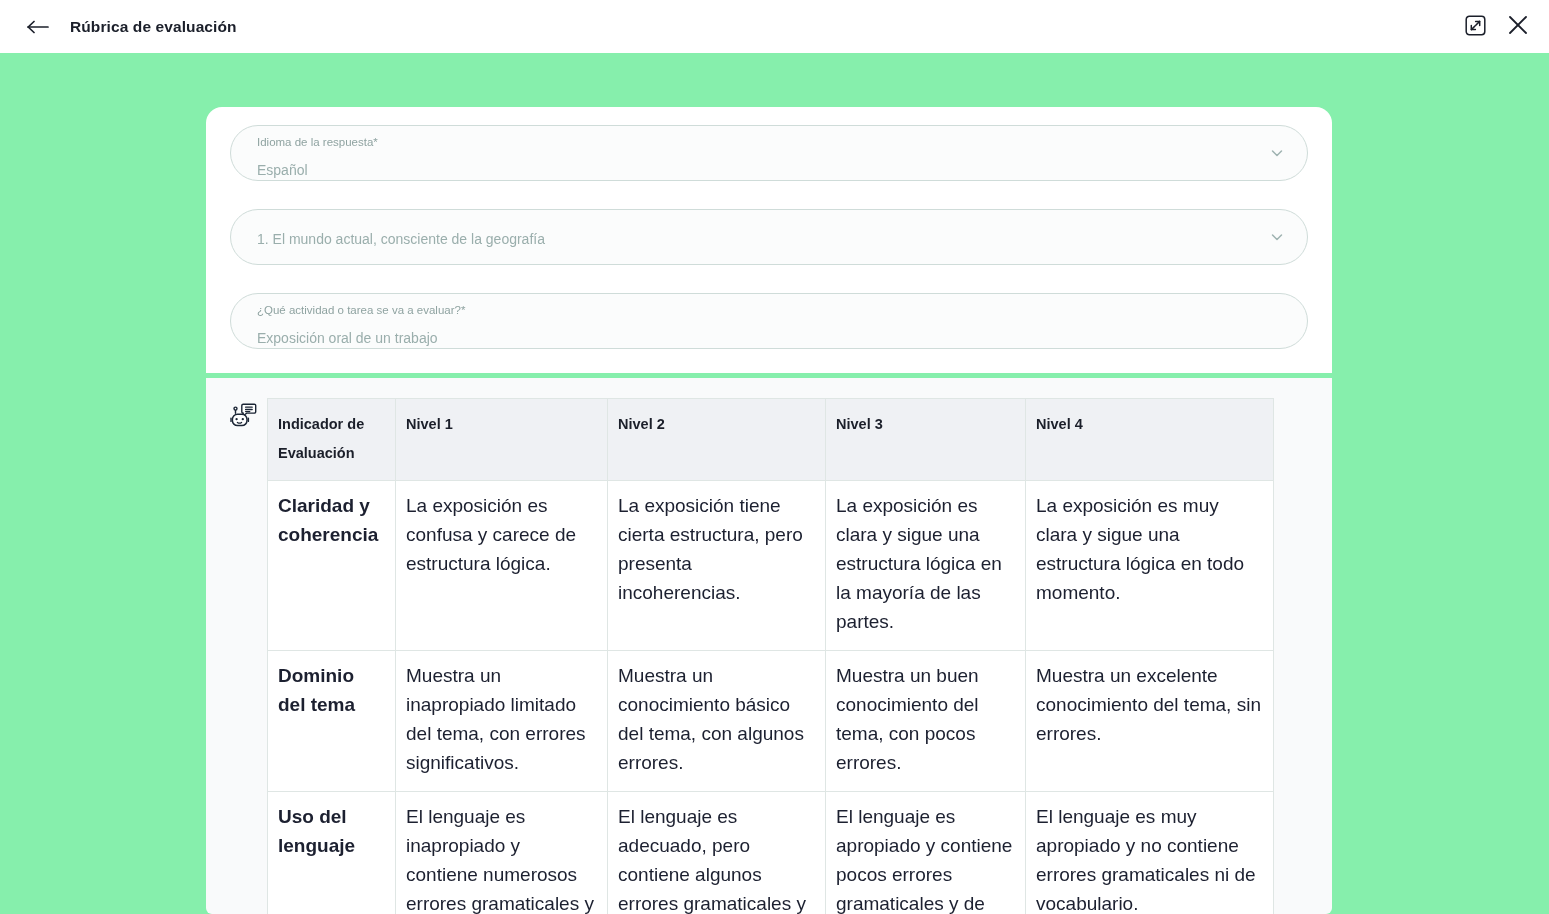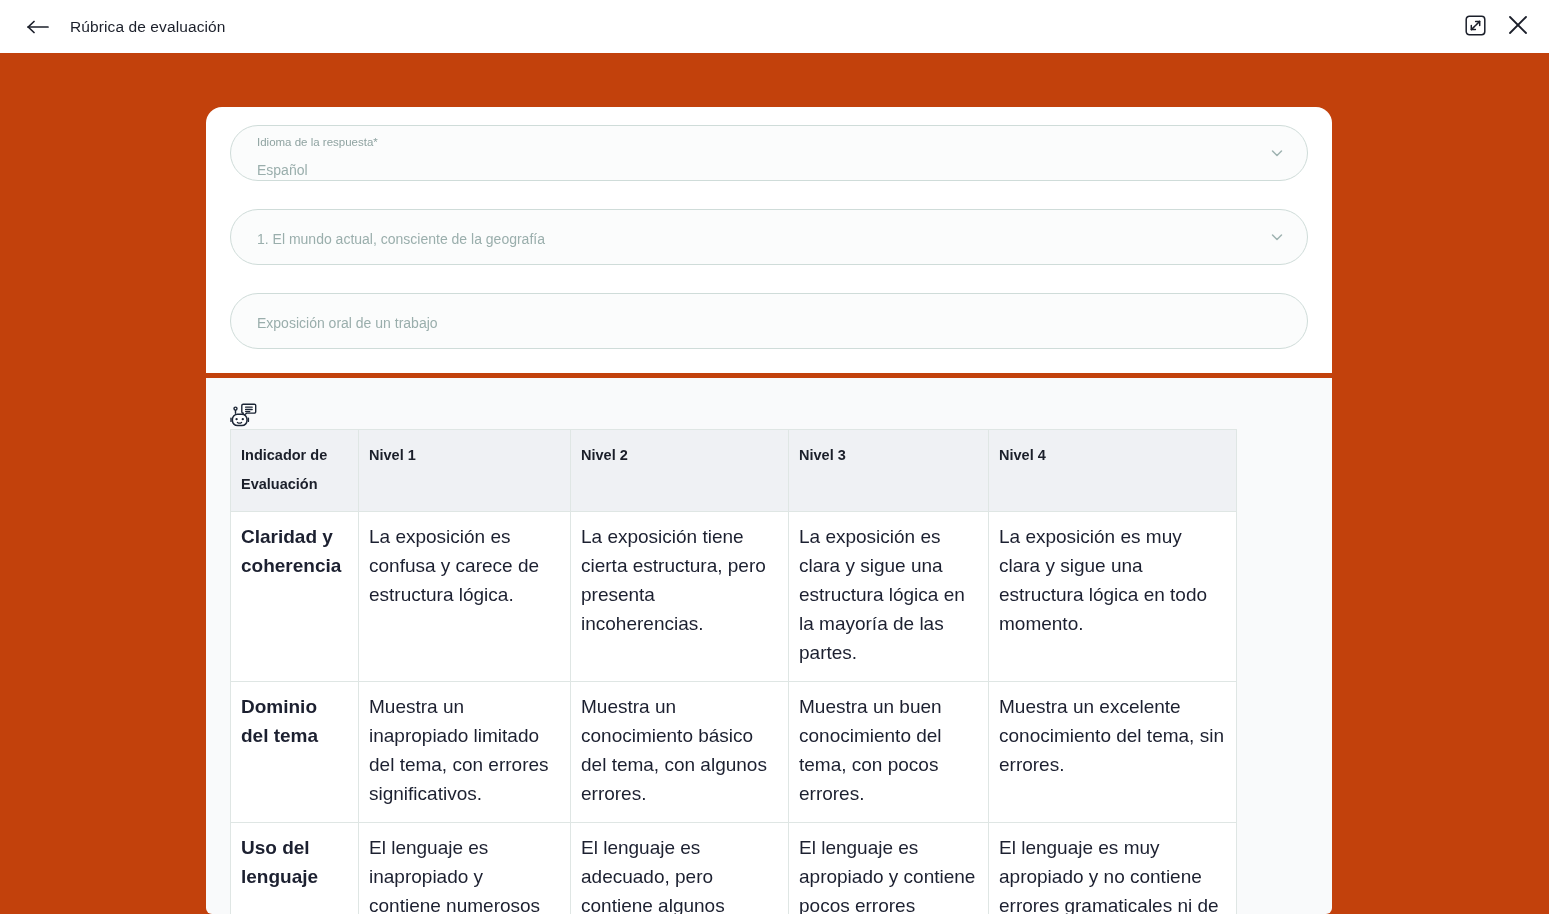--- a/index.html
+++ b/index.html
@@ -25,21 +25,21 @@
     width: 34px; height: 34px;
     margin-left: 21px;
     display: flex; align-items: center; justify-content: center;
     cursor: pointer;
     border: none; background: transparent;
   }
   .back-btn svg { display: block; }
   .topbar-title {
     margin-left: 15px;
     font-size: 15.5px;
-    font-weight: normal;
+    font-weight: bold;
     color: #1b1f2a;
     letter-spacing: 0.1px;
   }
   .topbar-actions {
     position: absolute;
     right: 18px;
     top: 0; height: 53px;
     display: flex; align-items: center;
     gap: 17px;
   }
@@ -49,21 +49,21 @@
     cursor: pointer;
     background: transparent; border: none;
   }
 
   
   .page {
     position: absolute;
     top: 53px; left: 0;
     width: 1549px;
     height: 861px;
-    background: #c2410c;
+    background: #86efac;
     overflow: hidden;
   }
 
   
   .card {
     position: absolute;
     left: 206px;
     width: 1126px;
     background: #ffffff;
   }
@@ -111,21 +111,20 @@
   
   .card-response {
     top: 325px;
     border-radius: 0 0 6px 6px;
     background: #f9fafb;
     padding: 20px 26px 0 24px;
     height: 536px;
     display: flex;
     align-items: flex-start;
     overflow: hidden;
-    flex-direction: column;
   }
   .bot-icon {
     flex: 0 0 auto;
     width: 28px; height: 28px;
     margin-top: 3px;
     margin-right: 9px;
   }
 
   
   .table-wrap {
@@ -223,20 +222,21 @@
     <div class="field">
       <span class="field-value">1. El mundo actual, consciente de la geografía</span>
       <span class="chevron">
         <svg width="16" height="16" viewBox="0 0 16 16" fill="none" aria-hidden="true">
           <path d="M3.5 6L8 10.5L12.5 6" stroke="#9fb3b1" stroke-width="1.5" stroke-linecap="round" stroke-linejoin="round"></path>
         </svg>
       </span>
     </div>
 
     <div class="field">
+      <span class="field-label">¿Qué actividad o tarea se va a evaluar?*</span>
       <span class="field-value">Exposición oral de un trabajo</span>
     </div>
 
   </div>
 
   <div class="card card-response">
 
     <span class="bot-icon">
       <svg width="28" height="28" viewBox="0 0 28 28" fill="none" aria-hidden="true">
 

